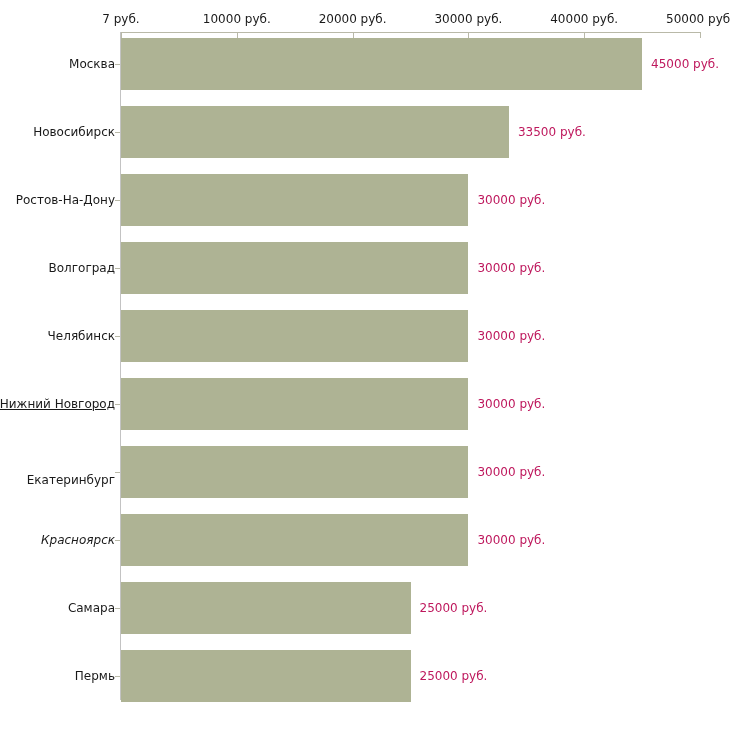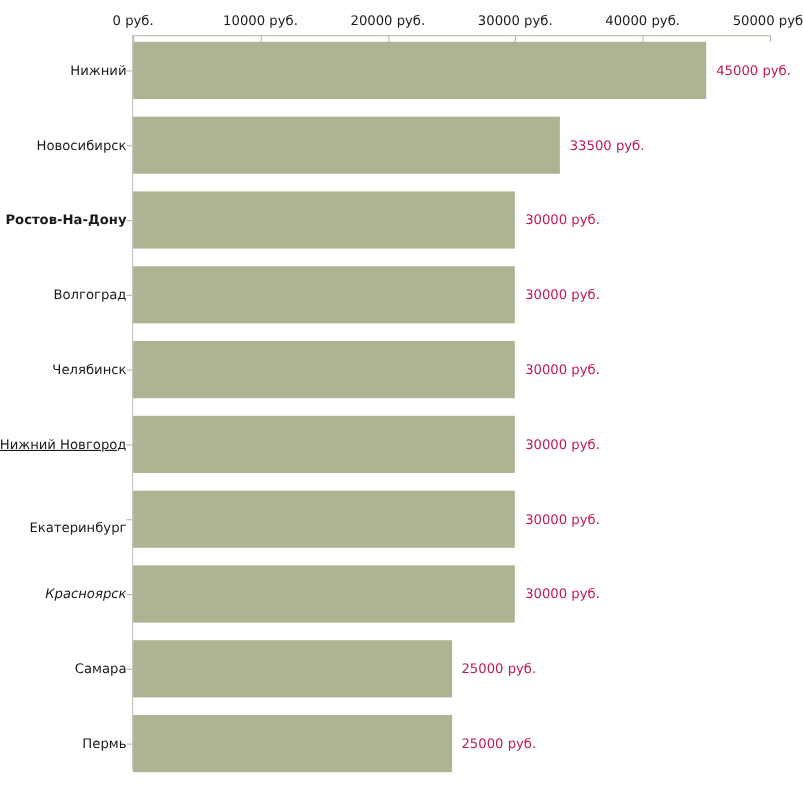--- a/index.html
+++ b/index.html
@@ -89,44 +89,44 @@
 <body>
 
 <div id="chart-root">
 
   <div class="x-axis-line"></div>
 
   <div class="y-axis-line"></div>
 
   <div id="x-ticks">
       <div class="x-tick" style="left: 121px;"></div>
-      <div class="x-tick-label" style="left: 121px;">0 руб.</div>
+      <div class="x-tick-label" style="left: 121px;">7 руб.</div>
       <div class="x-tick" style="left: 236.8px;"></div>
       <div class="x-tick-label" style="left: 236.8px;">10000 руб.</div>
       <div class="x-tick" style="left: 352.6px;"></div>
       <div class="x-tick-label" style="left: 352.6px;">20000 руб.</div>
       <div class="x-tick" style="left: 468.4px;"></div>
       <div class="x-tick-label" style="left: 468.4px;">30000 руб.</div>
       <div class="x-tick" style="left: 584.2px;"></div>
       <div class="x-tick-label" style="left: 584.2px;">40000 руб.</div>
       <div class="x-tick" style="left: 700px;"></div>
       <div class="x-tick-label" style="left: 700px;">50000 руб.</div>
     </div>
   <div id="bars-layer">
       <div class="bar" title="Москва: 45000 руб." style="top: 38px; height: 52px; width: 521.1px; background: rgb(174, 179, 148);"></div>
       <div class="y-tick" style="top: 64px;"></div>
-      <div class="cat-label" style="top: 57px;">Нижний</div>
+      <div class="cat-label" style="top: 57px;">Москва</div>
       <div class="bar-value-label" style="left: 651.1px; top: 57px;">45000 руб.</div>
       <div class="bar" title="Новосибирск: 33500 руб." style="top: 106px; height: 52px; width: 387.93px; background: rgb(174, 179, 148);"></div>
       <div class="y-tick" style="top: 132px;"></div>
       <div class="cat-label" style="top: 125px;">Новосибирск</div>
       <div class="bar-value-label" style="left: 517.93px; top: 125px;">33500 руб.</div>
       <div class="bar" title="Ростов-На-Дону: 30000 руб." style="top: 174px; height: 52px; width: 347.4px; background: rgb(174, 179, 148);"></div>
       <div class="y-tick" style="top: 200px;"></div>
-      <div class="cat-label" style="top: 193px; font-weight: bold;">Ростов-На-Дону</div>
+      <div class="cat-label" style="top: 193px;">Ростов-На-Дону</div>
       <div class="bar-value-label" style="left: 477.4px; top: 193px;">30000 руб.</div>
       <div class="bar" title="Волгоград: 30000 руб." style="top: 242px; height: 52px; width: 347.4px; background: rgb(174, 179, 148);"></div>
       <div class="y-tick" style="top: 268px;"></div>
       <div class="cat-label" style="top: 261px;">Волгоград</div>
       <div class="bar-value-label" style="left: 477.4px; top: 261px;">30000 руб.</div>
       <div class="bar" title="Челябинск: 30000 руб." style="top: 310px; height: 52px; width: 347.4px; background: rgb(174, 179, 148);"></div>
       <div class="y-tick" style="top: 336px;"></div>
       <div class="cat-label" style="top: 329px; margin-left: 40px;">Челябинск</div>
       <div class="bar-value-label" style="left: 477.4px; top: 329px;">30000 руб.</div>
       <div class="bar" title="Нижний Новгород: 30000 руб." style="top: 378px; height: 52px; width: 347.4px; background: rgb(174, 179, 148);"></div>

